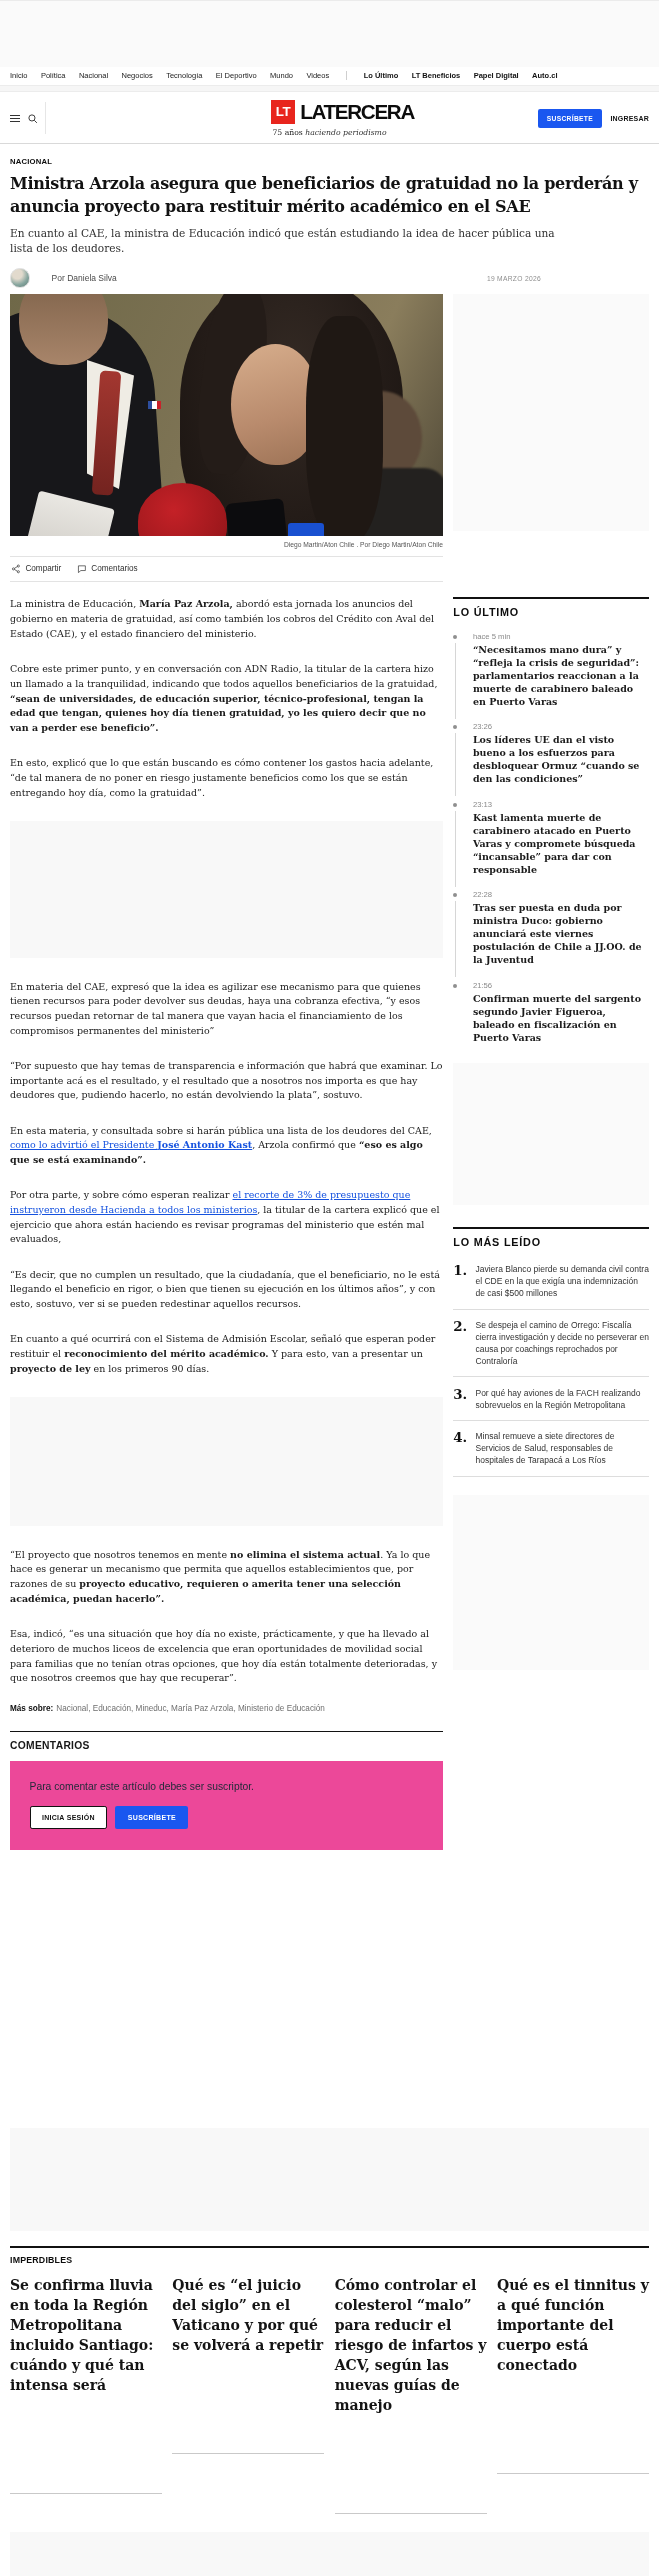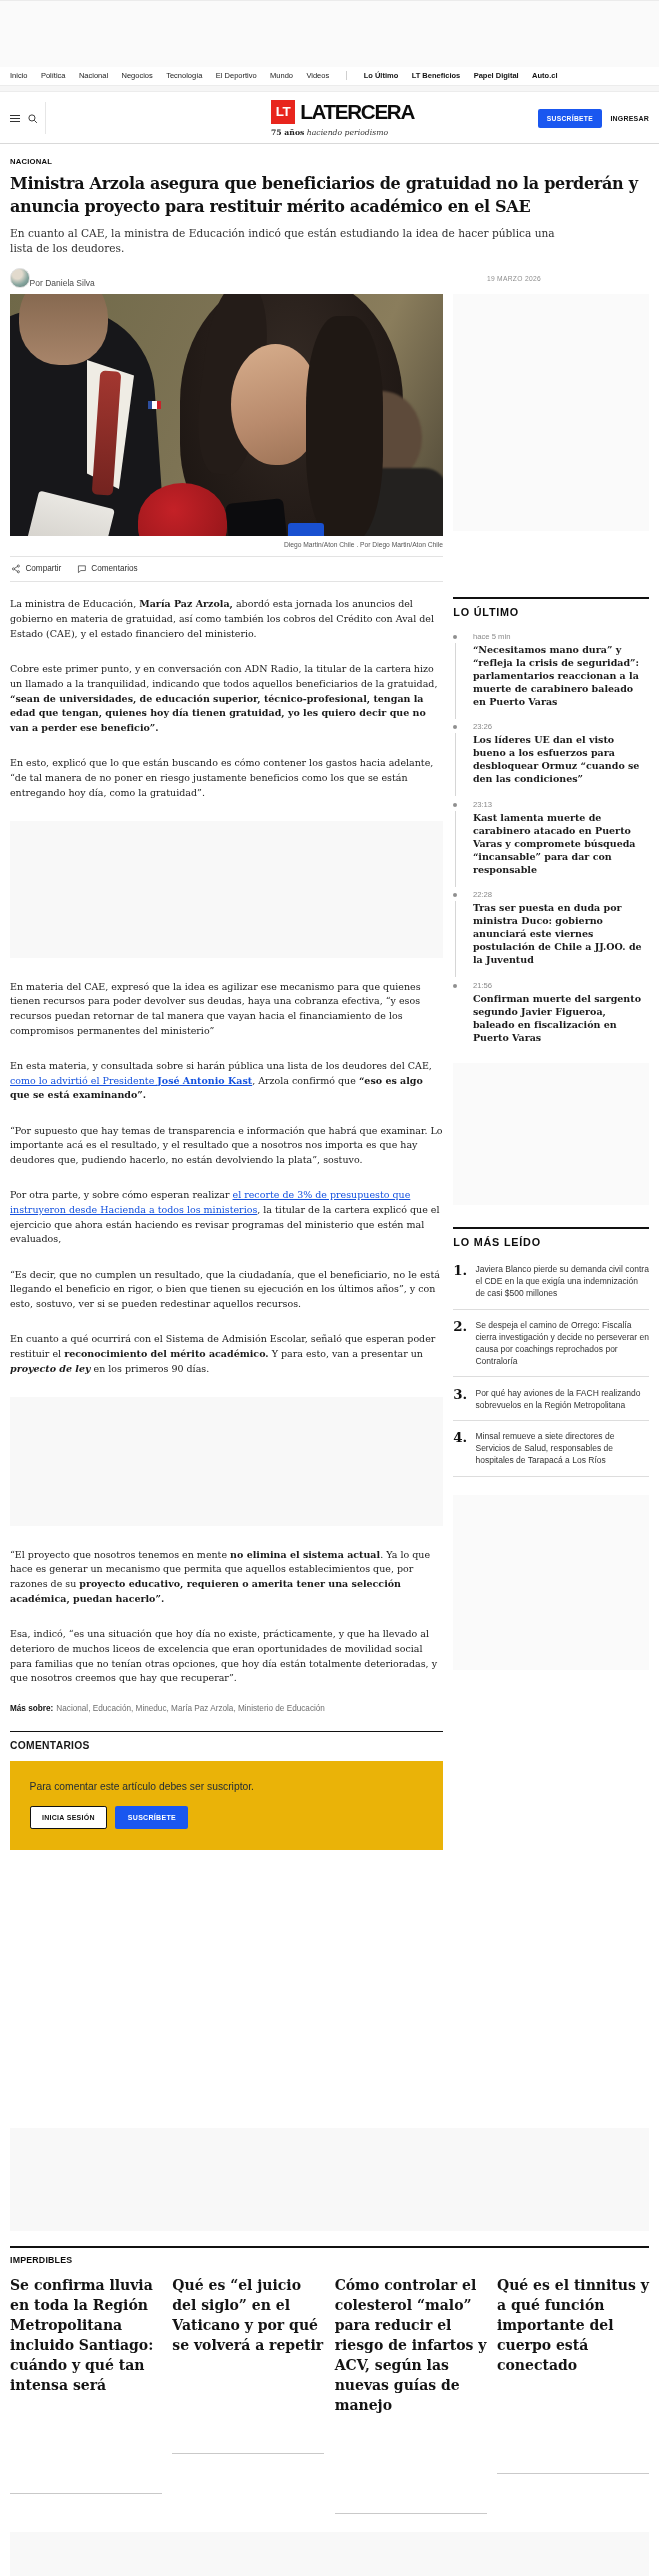--- a/index.html
+++ b/index.html
@@ -20,33 +20,33 @@
   .header-grid { width:639px; margin:0 auto; display:grid; grid-template-columns:124px 1fr 124px; align-items:center; }
   .header-left { display:flex; align-items:center; gap:7.2px; height:32px; border-right:0.5px solid #e6e6e6; width:36px; }
   .burger { width:10.3px; }
   .burger span { display:block; height:1px; background:#333; margin:2.1px 0; }
   .search-svg { width:11.3px; height:11.3px; stroke:#333; stroke-width:2; fill:none; }
   .logo-center { text-align:center; }
   .logo-row { display:inline-flex; align-items:center; gap:5.2px;padding-left:26px; }
   .logo-box { width:24px; height:24px; background:#e8251d; color:#fff; font-weight:900; font-size:13.4px; display:flex; align-items:center; justify-content:center; letter-spacing:-0.5px; }
   .logo-text { font-size:20.6px; font-weight:900; letter-spacing:-1.3px; color:#0c0c0c; }
   .tagline { margin-top:4.1px; font-family:"DejaVu Serif", serif; font-size:7.7px; color:#222; }
-  .tagline b { font-weight:700; }
+  .tagline b { font-weight:400; }
   .tagline i { font-style:italic; font-weight:400; color:#333; }
   .header-right { display:flex; align-items:center; justify-content:flex-end; gap:8.2px; }
   .btn-subscribe { background:#1a57f0; color:#fff; font-size:6.7px; font-weight:800; letter-spacing:0.3px; padding:5.7px 9.3px; border-radius:2.1px; border:none; }
   .login-link { font-size:7px; font-weight:700; color:#111; letter-spacing:0.2px; }
 
   
   .article-head { width:639px; margin:0 auto; padding-top:12.4px; }
   .category { font-size:7.7px; font-weight:900; letter-spacing:0.2px; color:#0d0d0d; }
   .title { margin-top:6.2px; font-family:"DejaVu Serif", serif; font-weight:700; font-size:16px; line-height:23px; letter-spacing:-0.3px; color:#121212; max-width:634px; }
   .subtitle { margin-top:8.2px; font-family:"DejaVu Serif", serif; font-size:10.6px; line-height:15.5px; color:#303030; max-width:567px; }
   .byline-row { width:531px; display:flex; align-items:center; justify-content:space-between; margin-top:11.3px; }
-  .byline-left { display:flex; align-items:flex-end; gap:0; }
+  .byline-left { display:flex; align-items:center; gap:22px; }
   .avatar { width:19.6px; height:19.6px; border-radius:50%; background:radial-gradient(circle at 35% 28%, #e2dacd 0 28%, #86a59e 62%, #5e7b74 100%); border:0.5px solid #ddd; }
   .byline-name { font-size:8.5px; color:#4a4a4a; }
   .pub-date { font-size:6.7px; letter-spacing:0.3px; color:#8e8e8e; }
 
   .article-grid { display:grid; grid-template-columns:433px 196px; column-gap:10.3px; width:639px; margin:6.2px auto 0; align-items:start; }
 
   
   figure { margin:0; }
   .hero { position:relative; height:242px; overflow:hidden; background:linear-gradient(115deg,#6f6848 0%,#7d7354 45%,#8a7d5c 72%,#4e4736 100%); }
   .hero div { position:absolute; }
@@ -78,21 +78,21 @@
   .ad-box { background:#f8f8f8; }
   .main-ad-1 { height:137px; margin:1px 0 21.6px; }
   .main-ad-2 { height:129px; margin:1px 0 21.6px; }
 
   .tags-row { font-size:8.2px; color:#777; margin-top:-3.1px; }
   .tags-label { font-weight:800; color:#111; margin-right:3.1px; }
   .tag-link { color:#6f6f6f; }
 
   .comments-sec { border-top:1.5px solid #121212; margin-top:18.5px; padding-top:8.2px; }
   .comments-title { font-size:10.3px; font-weight:900; letter-spacing:0.3px; }
-  .comments-box { margin-top:10.3px; background:#eab308; padding:19.6px 19.6px 21.6px; }
+  .comments-box { margin-top:10.3px; background:#ec4899; padding:19.6px 19.6px 21.6px; }
   .comments-cta { font-size:10.3px; color:#1d2a38; }
   .comments-btns { margin-top:14.4px; display:flex; gap:8.2px; }
   .btn-login { background:#fff; border:0.8px solid #111; font-size:7px; font-weight:800; letter-spacing:0.3px; padding:6.7px 11.3px; border-radius:2.1px; color:#111; }
   .btn-sub2 { background:#1a57f0; border:none; font-size:7px; font-weight:800; letter-spacing:0.3px; padding:6.7px 12.4px; border-radius:2.1px; color:#fff; }
   .big-space { height:278px; }
 
   
   .side-ad1 { height:237px; background:#fafafa; margin-bottom:66px; }
   .side-ad2 { height:142px; background:#fafafa; margin:19.6px 0 21.6px; }
   .side-ad3 { height:175px; background:#fafafa; margin-top:18.5px; }
@@ -229,25 +229,25 @@
         <span>Comentarios</span>
       </a>
     </div>
 
     <div class="article-body" id="article-body">
         <p class="article-p"><span>La ministra de Educación, </span><span style="font-weight: 700;">María Paz Arzola,</span><span> abordó esta jornada los anuncios del gobierno en materia de gratuidad, así como también los cobros del Crédito con Aval del Estado (CAE), y el estado financiero del ministerio.</span></p>
         <p class="article-p"><span>Cobre este primer punto, y en conversación con ADN Radio, la titular de la cartera hizo un llamado a la tranquilidad, indicando que todos aquellos beneficiarios de la gratuidad, </span><span style="font-weight: 700;">“sean de universidades, de educación superior, técnico-profesional, tengan la edad que tengan, quienes hoy día tienen gratuidad, yo les quiero decir que no van a perder ese beneficio”.</span></p>
         <p class="article-p"><span>En esto, explicó que lo que están buscando es cómo contener los gastos hacia adelante, “de tal manera de no poner en riesgo justamente beneficios como los que se están entregando hoy día, como la gratuidad”.</span></p>
         <div class="ad-box main-ad-1"></div>
         <p class="article-p"><span>En materia del CAE, expresó que la idea es agilizar ese mecanismo para que quienes tienen recursos para poder devolver sus deudas, haya una cobranza efectiva, “y esos recursos puedan retornar de tal manera que vayan hacia el financiamiento de los compromisos permanentes del ministerio”</span></p>
+        <p class="article-p"><span>“Por supuesto que hay temas de transparencia e información que habrá que examinar. Lo importante acá es el resultado, y el resultado que a nosotros nos importa es que hay deudores que, pudiendo hacerlo, no están devolviendo la plata”, sostuvo.</span></p>
         <p class="article-p"><span>En esta materia, y consultada sobre si harán pública una lista de los deudores del CAE, </span><a class="body-link" href="#">como lo advirtió el Presidente </a><a class="body-link" href="#" style="font-weight: 700;">José Antonio Kast</a><span>, Arzola confirmó que </span><span style="font-weight: 700;">“eso es algo que se está examinando”.</span></p>
-        <p class="article-p"><span>“Por supuesto que hay temas de transparencia e información que habrá que examinar. Lo importante acá es el resultado, y el resultado que a nosotros nos importa es que hay deudores que, pudiendo hacerlo, no están devolviendo la plata”, sostuvo.</span></p>
         <p class="article-p"><span>Por otra parte, y sobre cómo esperan realizar </span><a class="body-link" href="#">el recorte de 3% de presupuesto que instruyeron desde Hacienda a todos los ministerios</a><span>, la titular de la cartera explicó que el ejercicio que ahora están haciendo es revisar programas del ministerio que estén mal evaluados,</span></p>
         <p class="article-p"><span>“Es decir, que no cumplen un resultado, que la ciudadanía, que el beneficiario, no le está llegando el beneficio en rigor, o bien que tienen su ejecución en los últimos años”, y con esto, sostuvo, ver si se pueden redestinar aquellos recursos.</span></p>
-        <p class="article-p"><span>En cuanto a qué ocurrirá con el Sistema de Admisión Escolar, señaló que esperan poder restituir el </span><span style="font-weight: 700;">reconocimiento del mérito académico.</span><span> Y para esto, van a presentar un </span><span style="font-weight: 700; font-style: italic;">proyecto de ley</span><span> en los primeros 90 días.</span></p>
+        <p class="article-p"><span>En cuanto a qué ocurrirá con el Sistema de Admisión Escolar, señaló que esperan poder restituir el </span><span style="font-weight: 700;">reconocimiento del mérito académico.</span><span> Y para esto, van a presentar un </span><span style="font-weight: 700;">proyecto de ley</span><span> en los primeros 90 días.</span></p>
         <div class="ad-box main-ad-2"></div>
         <p class="article-p"><span>“El proyecto que nosotros tenemos en mente </span><span style="font-weight: 700;">no elimina el sistema actual</span><span>. Ya lo que hace es generar un mecanismo que permita que aquellos establecimientos que, por razones de su </span><span style="font-weight: 700;">proyecto educativo, requieren o amerita tener una selección académica, puedan hacerlo”.</span></p>
         <p class="article-p"><span>Esa, indicó, “es una situación que hoy día no existe, prácticamente, y que ha llevado al deterioro de muchos liceos de excelencia que eran oportunidades de movilidad social para familias que no tenían otras opciones, que hoy día están totalmente deterioradas, y que nosotros creemos que hay que recuperar”.</span></p>
       </div>
 
     <div class="tags-row">
       <span class="tags-label">Más sobre:</span><span id="tags-list"><a class="tag-link" href="#">Nacional</a>, <a class="tag-link" href="#">Educación</a>, <a class="tag-link" href="#">Mineduc</a>, <a class="tag-link" href="#">María Paz Arzola</a>, <a class="tag-link" href="#">Ministerio de Educación</a></span>
     </div>
 
     <section class="comments-sec">

